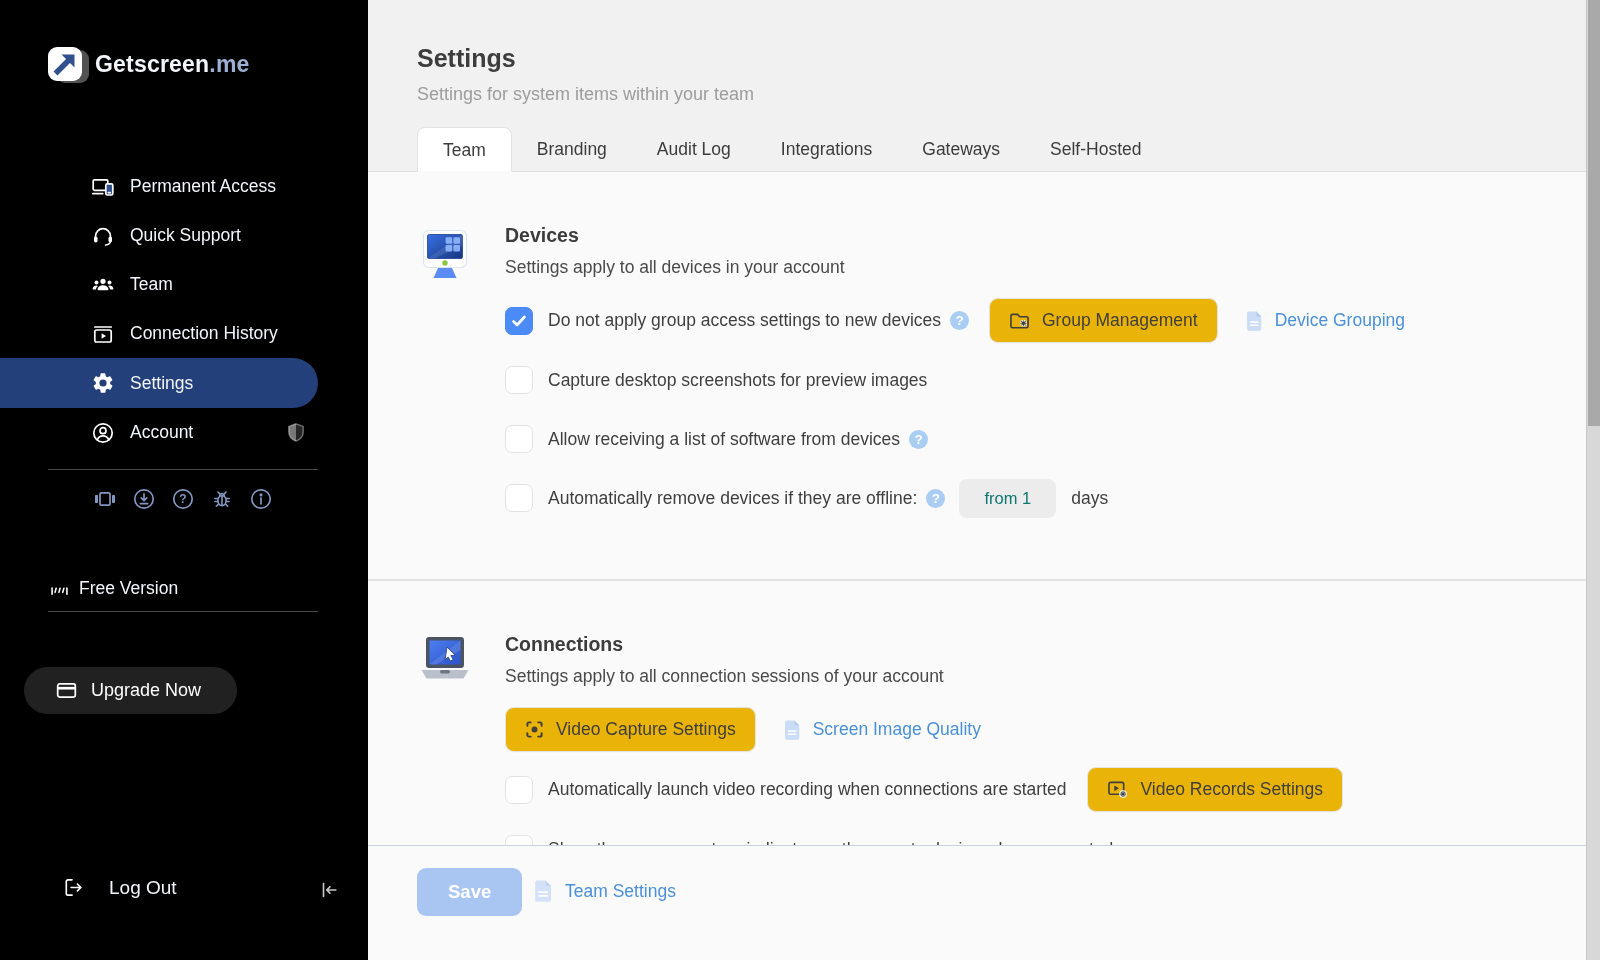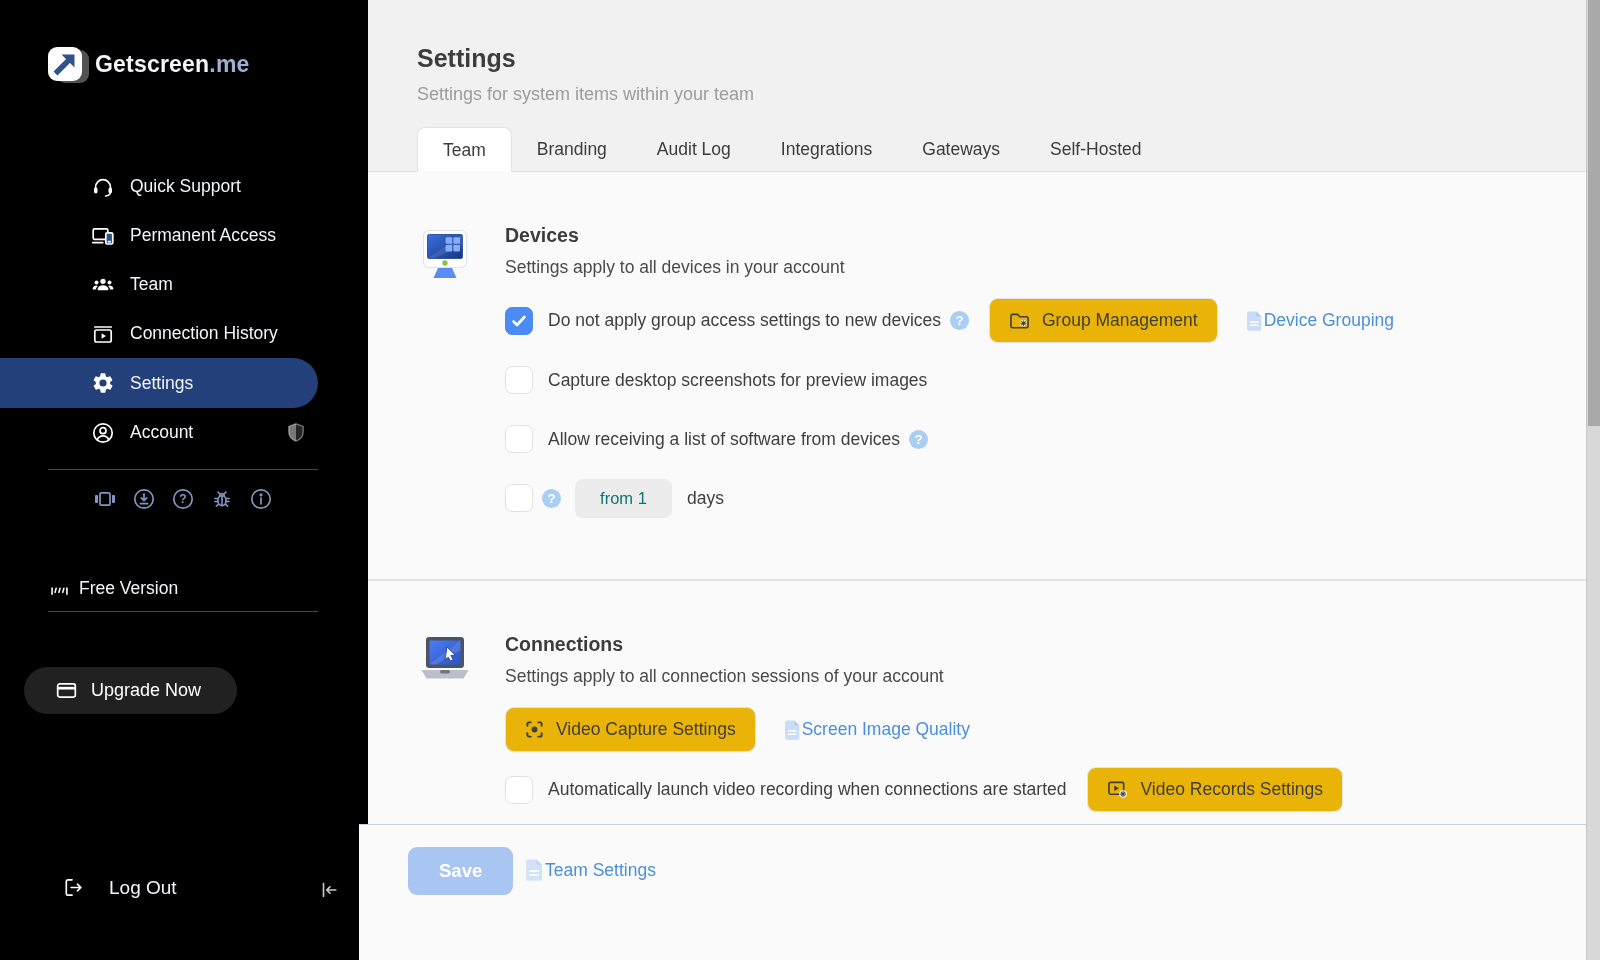--- a/index.html
+++ b/index.html
@@ -76,33 +76,33 @@
   .row-label { margin-left:15px; font-size:17.5px; color:#3f3f3f; }
   .qbadge { margin-left:9px; width:19px; height:19px; border-radius:50%; background:#a9cdf3;
     color:#fff; font-size:13.5px; font-weight:700; display:inline-flex; align-items:center;
     justify-content:center; flex:none; cursor:pointer; }
 
   .btn { display:inline-flex; align-items:center; gap:12px; height:45px; padding:0 19px;
     background:#eab308; border:1px solid #e3e3e3; border-radius:9px; font-size:17.5px;
     color:#3e3e3e; font-family:inherit; cursor:pointer; box-shadow:0 1px 1px rgba(0,0,0,.02); }
   .btn svg { display:block; }
   .ml20 { margin-left:20px; }
-  .link { display:inline-flex; align-items:center; color:#4a90d9; font-size:17.5px;
+  .link { display:inline-flex; align-items:center; gap:11px; color:#4a90d9; font-size:17.5px;
     cursor:pointer; text-decoration:none; }
   .link.ml28 { margin-left:28px; }
   .link svg { display:block; }
 
   .days-input { margin-left:14px; width:97px; height:39px; background:#ececec; border:none;
     border-radius:8px; text-align:center; font-size:16.5px; color:#0f766e; font-family:inherit; }
   .days-suffix { margin-left:15px; font-size:17.5px; color:#3f3f3f; }
 
   .hr { border-top:2px solid #e4e4e4; margin-top:44px; }
 
   
-  .footer { position:absolute; left:359px; right:0; bottom:0; height:136px; background:#fafafa;
+  .footer { position:absolute; left:368px; right:0; bottom:0; height:115px; background:#fafafa;
     border-top:1px solid #ccd3df; z-index:20; }
   .save-btn { position:absolute; left:49px; top:22px; height:48px; padding:0 31px;
     background:#a9c6f3; color:#fff; border:none; border-radius:9px; font-size:18.5px;
     font-weight:700; font-family:inherit; cursor:default; }
   .footer .link { position:absolute; left:166px; top:33px; }
 
   
   .scrollbar { position:absolute; right:0; top:0; width:14px; height:960px; background:#d8d8d8;
     border-left:1px solid #c6c6c6; z-index:30; }
   .scroll-thumb { position:absolute; left:1px; top:0; width:13px; height:426px; background:#a9a9a9; }
@@ -122,38 +122,38 @@
           <path d="M7.5 26.5L20.5 13.5" stroke="#31508e" stroke-width="5.4"></path>
         </svg>
       </span>
       <span class="logo-text"><span>Getscreen</span><span class="suffix">.me</span></span>
     </div>
 
     <div class="nav">
       <div class="nav-item">
         <span class="nav-icon">
           <svg viewBox="0 0 24 24" fill="none" stroke="#fff" stroke-width="1.7" stroke-linecap="round">
+            <rect x="2.2" y="4.8" width="14.6" height="10.6" rx="1.3"></rect>
+            <path d="M1.8 18.6h10"></path>
+            <rect x="14.8" y="8.8" width="7" height="11.2" rx="1.4" fill="#31508e"></rect>
+            <path d="M17.4 17.7h1.8"></path>
+          </svg>
+        </span>
+        <span class="nav-label">Permanent Access</span>
+      </div>
+      <div class="nav-item">
+        <span class="nav-icon">
+          <svg viewBox="0 0 24 24" fill="none" stroke="#fff" stroke-width="1.7" stroke-linecap="round">
             <path d="M4.6 14.5v-2.4a7.4 7.4 0 0 1 14.8 0v2.4"></path>
             <rect x="3" y="12.6" width="3.5" height="6" rx="1.75" fill="#fff" stroke="none"></rect>
             <rect x="17.5" y="12.6" width="3.5" height="6" rx="1.75" fill="#fff" stroke="none"></rect>
             <path d="M19.2 18.6a5.4 5.4 0 0 1-4.6 2.4"></path>
           </svg>
         </span>
         <span class="nav-label">Quick Support</span>
-      </div>
-      <div class="nav-item">
-        <span class="nav-icon">
-          <svg viewBox="0 0 24 24" fill="none" stroke="#fff" stroke-width="1.7" stroke-linecap="round">
-            <rect x="2.2" y="4.8" width="14.6" height="10.6" rx="1.3"></rect>
-            <path d="M1.8 18.6h10"></path>
-            <rect x="14.8" y="8.8" width="7" height="11.2" rx="1.4" fill="#31508e"></rect>
-            <path d="M17.4 17.7h1.8"></path>
-          </svg>
-        </span>
-        <span class="nav-label">Permanent Access</span>
       </div>
       <div class="nav-item">
         <span class="nav-icon">
           <svg viewBox="0 0 24 24" fill="#fff">
             <circle cx="12" cy="8.3" r="2.6"></circle>
             <circle cx="5.5" cy="9.5" r="2"></circle>
             <circle cx="18.5" cy="9.5" r="2"></circle>
             <path d="M12 12.2c2.7 0 5 1.6 5.5 3.9.1.6-.3 1.1-.9 1.1H7.4c-.6 0-1-.5-.9-1.1.5-2.3 2.8-3.9 5.5-3.9z"></path>
             <path d="M6.9 13c-1 .9-1.8 2-2 3.4H2.4c-.5 0-.9-.5-.8-1 .4-1.7 2-2.9 3.9-2.9.5 0 1 .2 1.4.5z"></path>
             <path d="M17.1 13c1 .9 1.8 2 2 3.4h2.5c.5 0 .9-.5.8-1-.4-1.7-2-2.9-3.9-2.9-.5 0-1 .2-1.4.5z"></path>
@@ -340,20 +340,21 @@
               <span class="checkbox"></span>
               <span class="row-label">Capture desktop screenshots for preview images</span>
             </div>
             <div class="row">
               <span class="checkbox"></span>
               <span class="row-label">Allow receiving a list of software from devices</span>
               <span class="qbadge">?</span>
             </div>
             <div class="row">
               <span class="checkbox"></span>
+              <span class="row-label">Automatically remove devices if they are offline:</span>
               <span class="qbadge">?</span>
               <input class="days-input" disabled="" value="from 1" style="">
               <span class="days-suffix">days</span>
             </div>
           </div>
         </div>
       </div>
 
       <div class="hr"></div>
 

